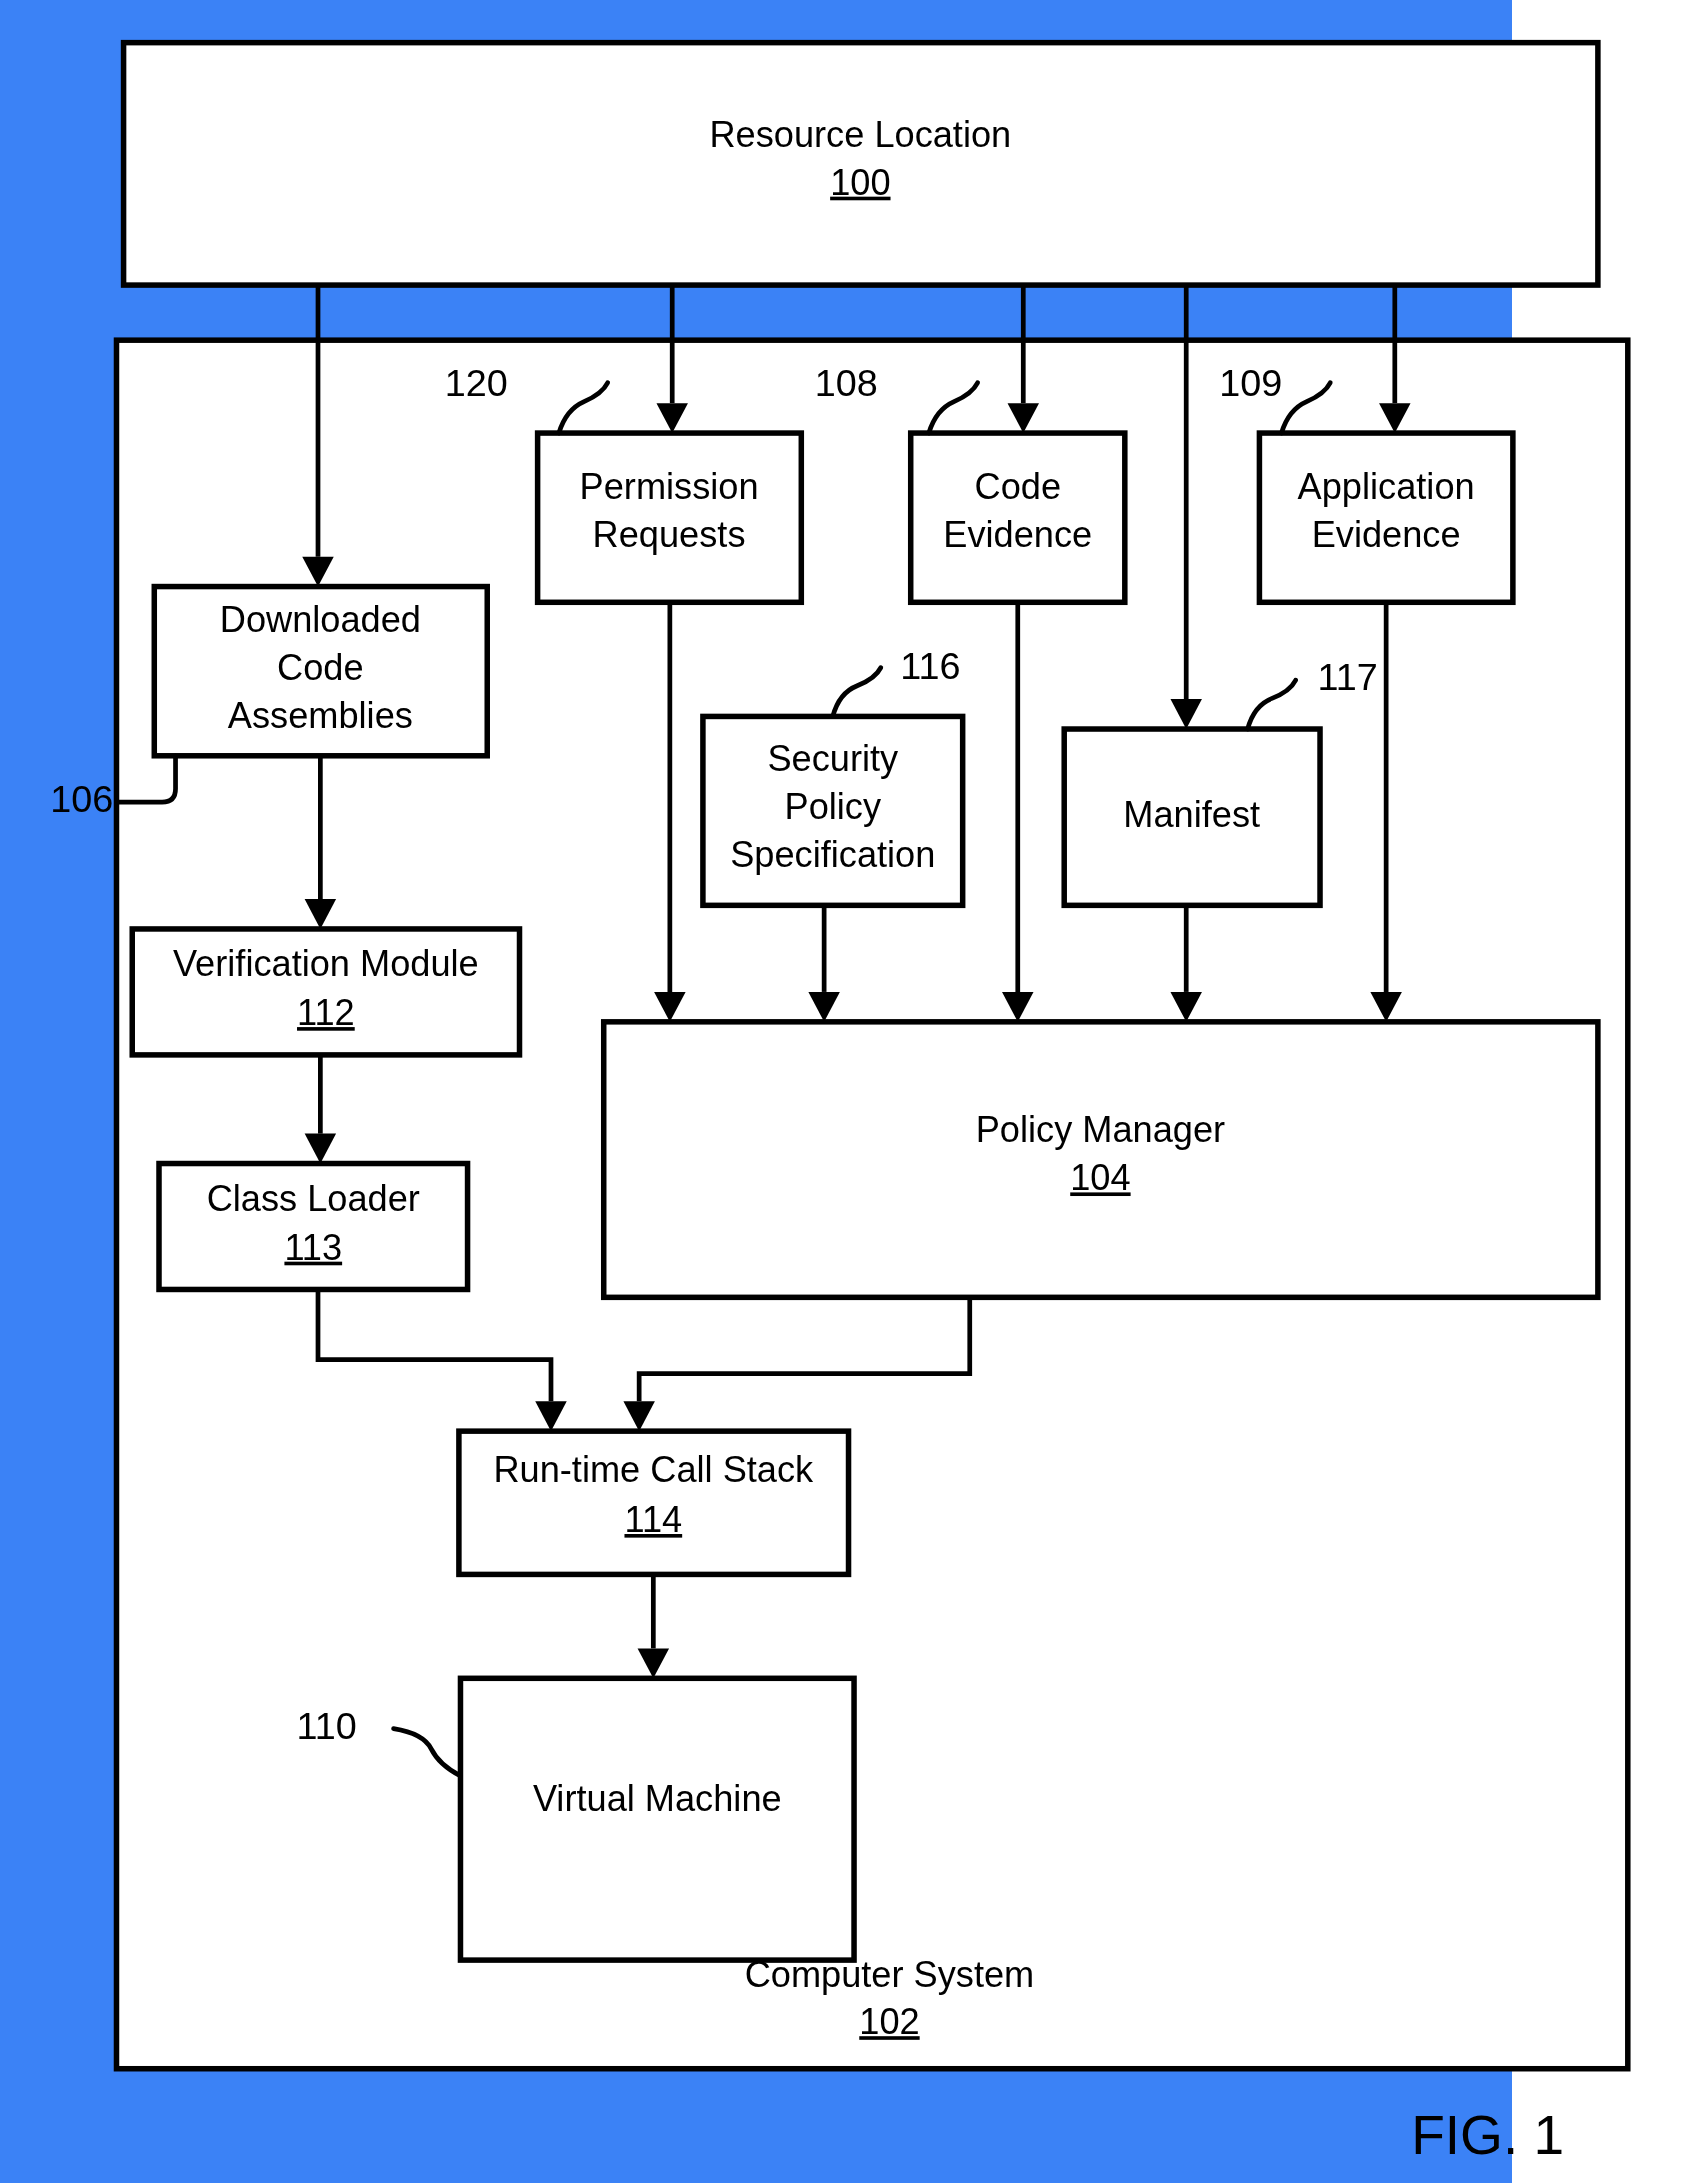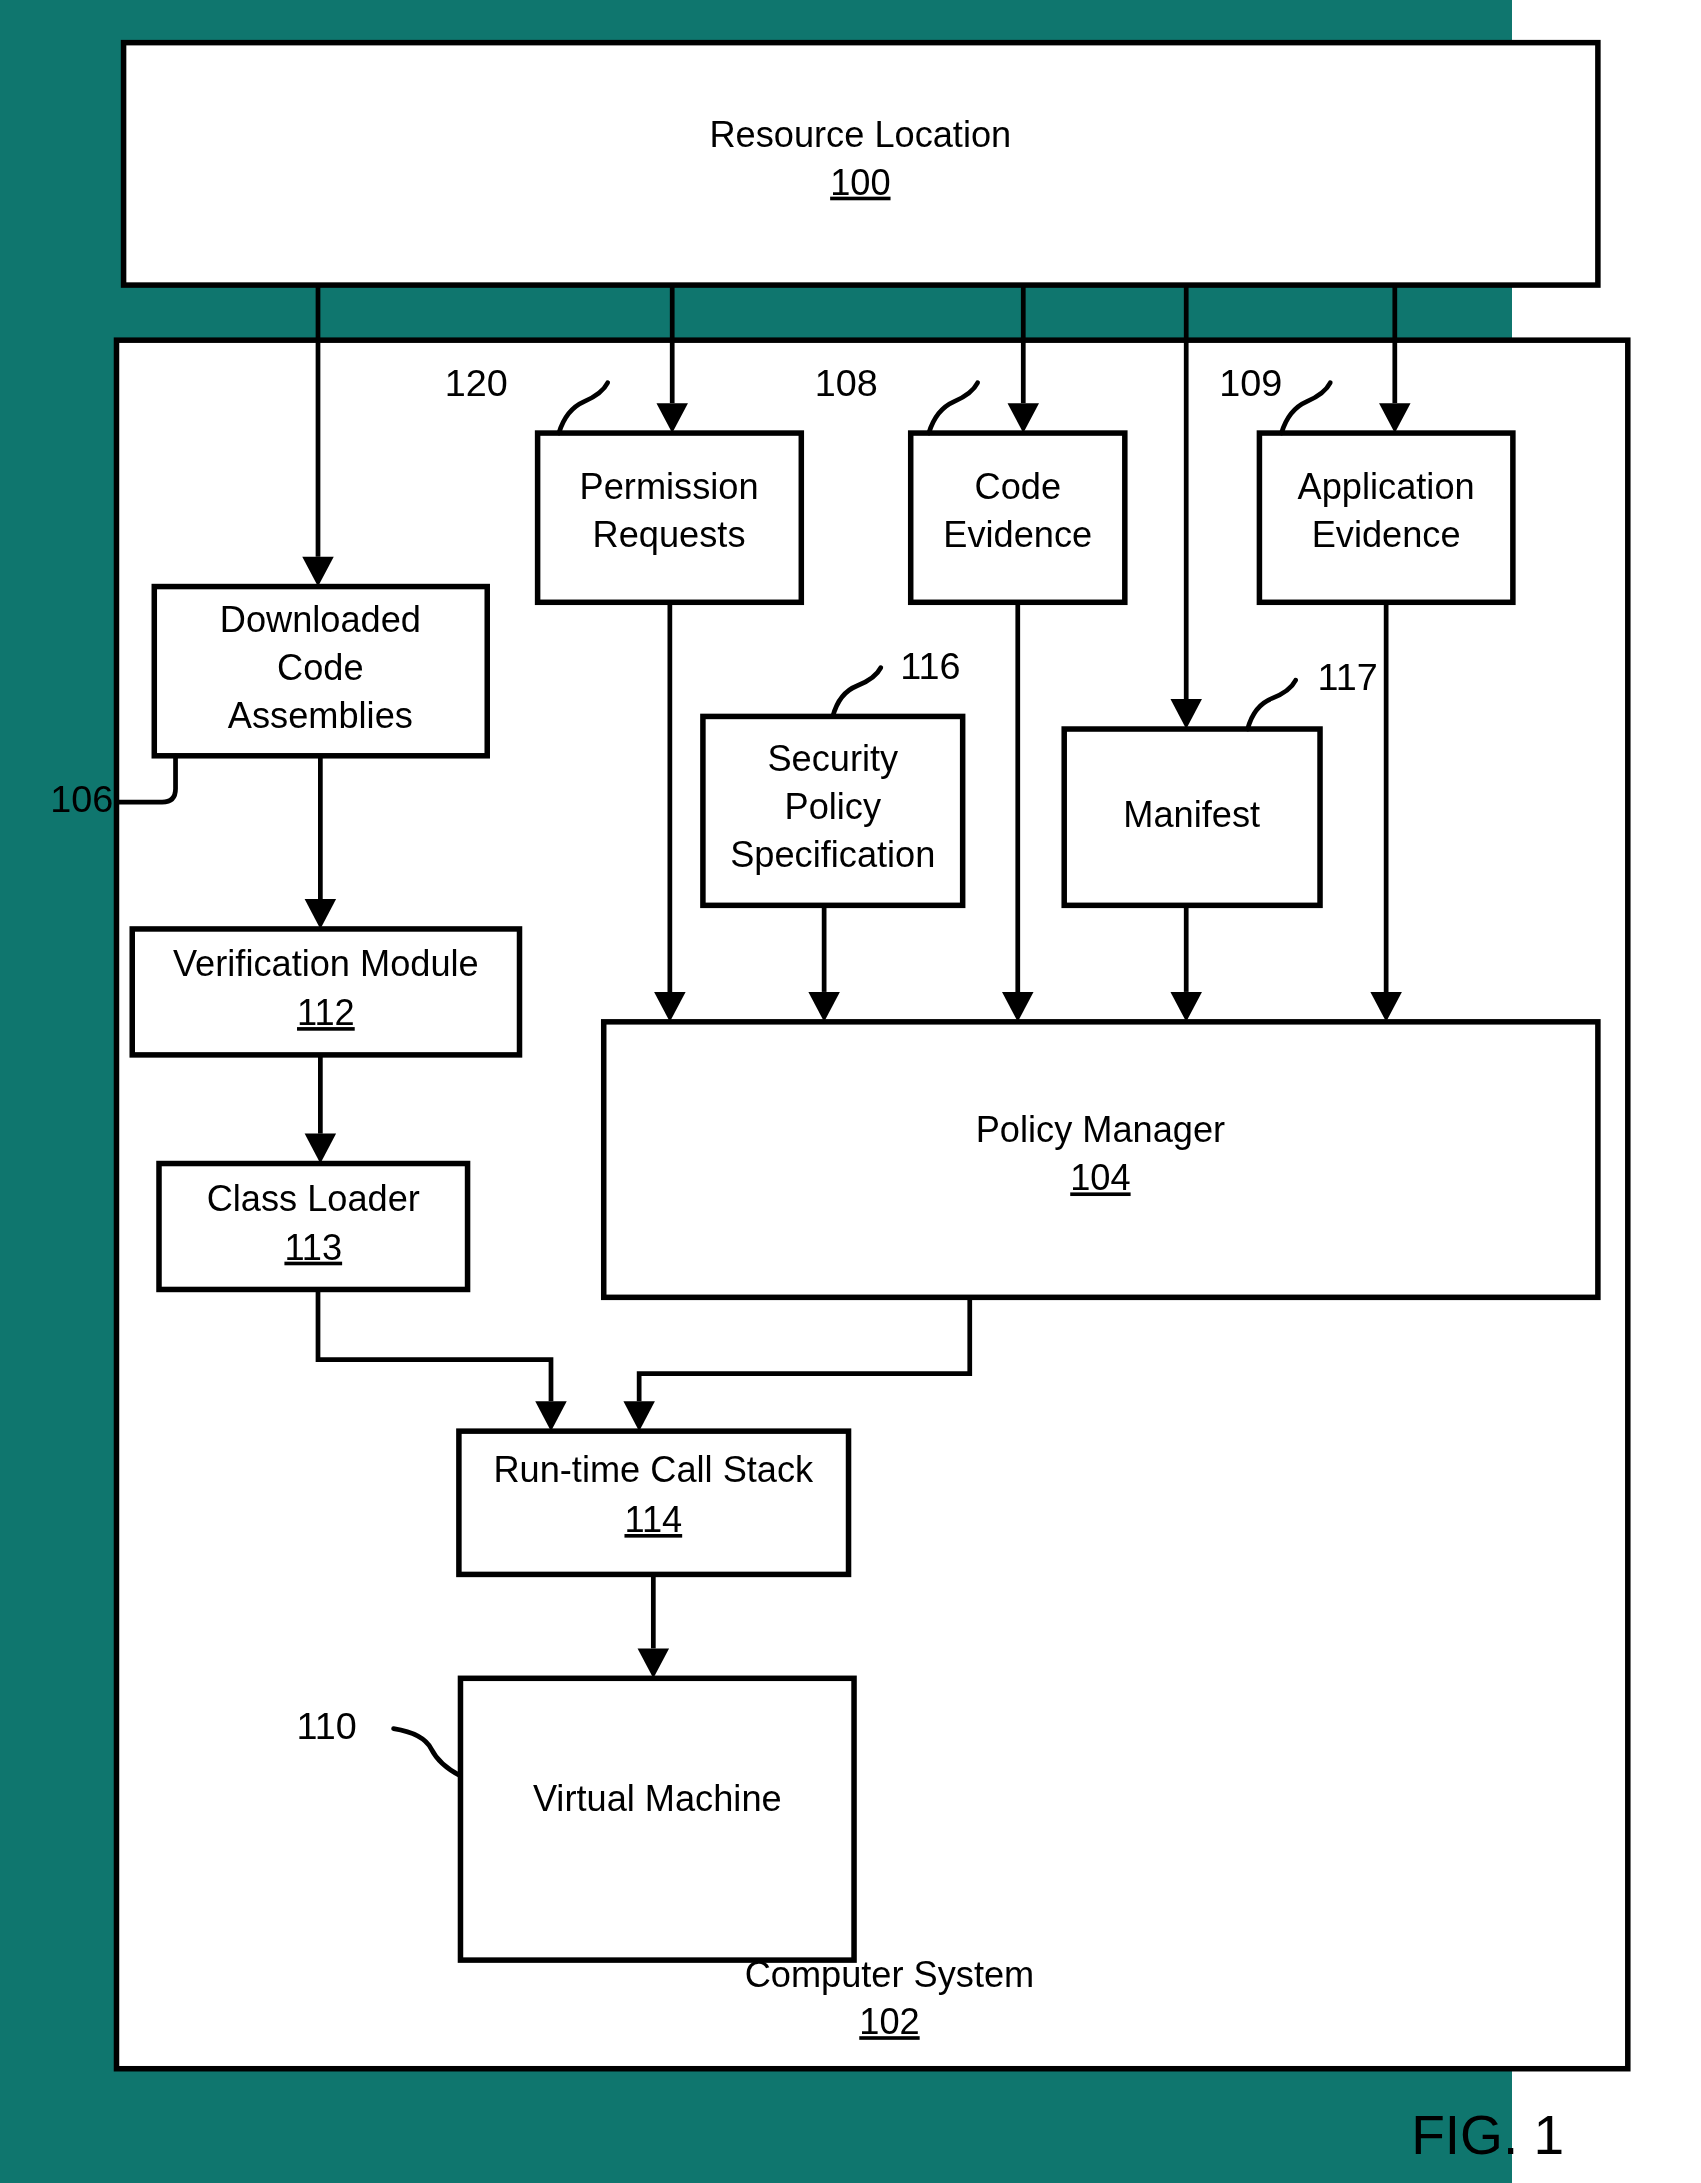--- a/index.html
+++ b/index.html
@@ -4,21 +4,21 @@
 <style>
   html, body {
     margin: 0;
     padding: 0;
     background: #ffffff;
   }
   #figure-root {
     position: relative;
     width: 1512px;
     height: 2183px;
-    background: #0f766e;
+    background: #3b82f6;
     font-family: "Liberation Sans", sans-serif;
   }
   svg#diagram {
     position: absolute;
     left: 0;
     top: 0;
     width: 1701px;
     height: 2183px;
     display: block;
   }

